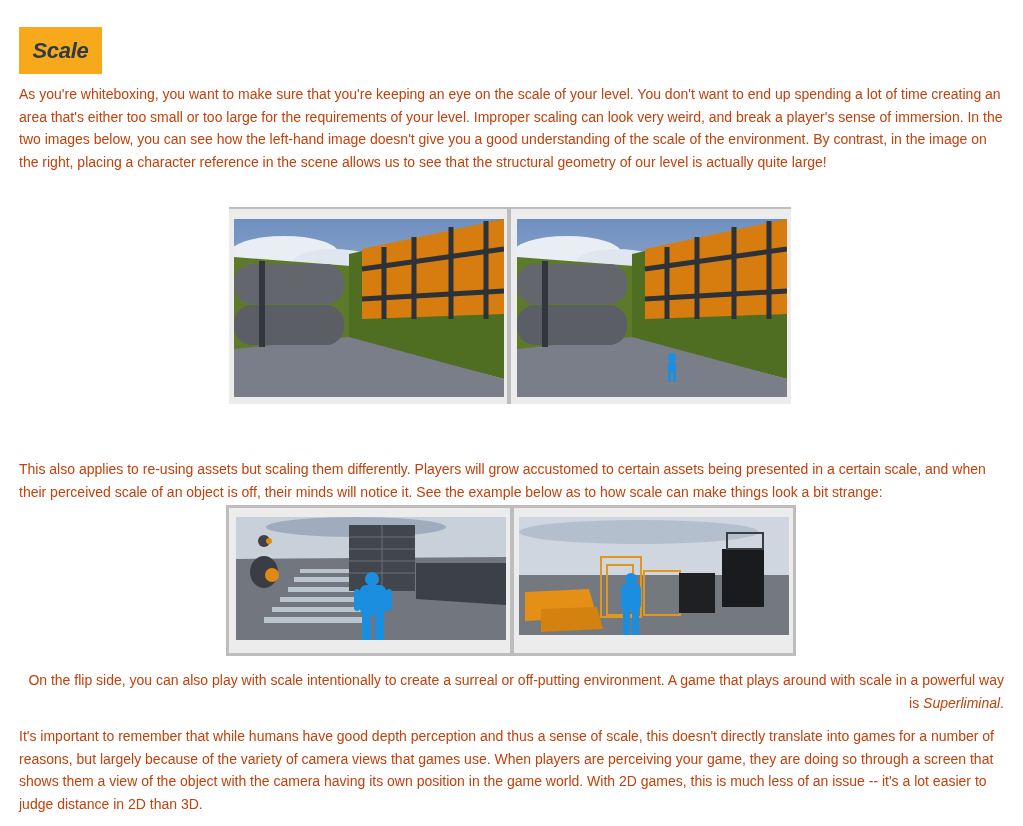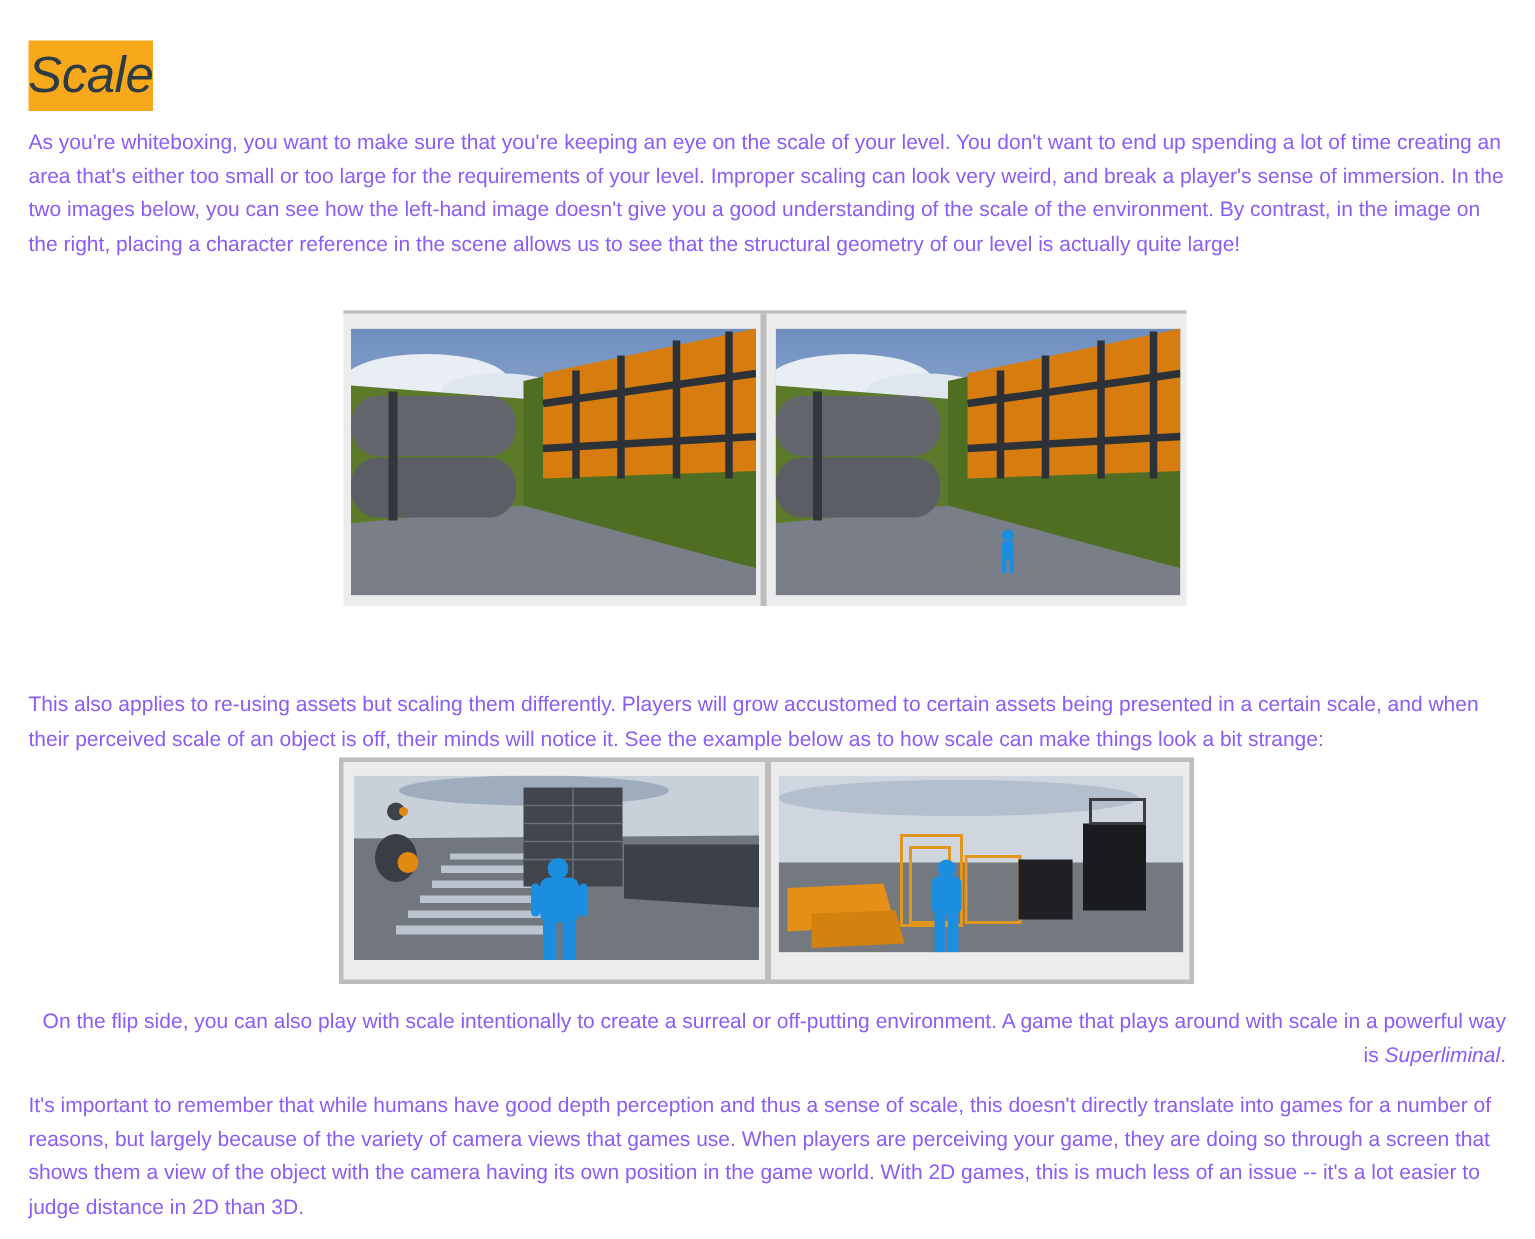--- a/index.html
+++ b/index.html
@@ -1,23 +1,23 @@
 <!DOCTYPE html>
 <html><head>
 <meta charset="utf-8">
 <style>
   html, body { margin:0; padding:0; background:#ffffff; }
   body { width:1023px; height:826px; position:relative; overflow:hidden;
          font-family:"Liberation Sans", sans-serif; color:#2d3b45; }
   .heading-box { position:absolute; left:19px; top:27px; width:83px; height:47px;
                  background:#f8a81b; display:flex; align-items:center; justify-content:center; }
-  .heading-box h2 { margin:0; font-size:34px; font-weight:normal; font-style:italic;
+  .heading-box h2 { margin:0; font-size:22px; font-weight:bold; font-style:italic;
                     color:#2d3b45; letter-spacing:-0.3px;text-align:center; }
   p.para { position:absolute; left:19px; margin:0; font-size:14px; line-height:22.6px;
-           color:#8b5cf6; width:985px; }
+           color:#c2410c; width:985px; }
   .fig { position:absolute; background:#ececec; }
   .fig.f1 { left:229px; top:207px; width:562px; height:195px; border-top:2px solid #bdbdbd; }
   .fig.f2 { left:226px; top:505px; width:570px; height:151px; border:3px solid #bdbdbd; box-sizing:border-box; }
   .fig .divider { position:absolute; top:0; bottom:0; background:#bdbdbd; }
   .scene { position:absolute; overflow:hidden; }
 </style>
 </head>
 <body>
 
 <div class="heading-box">

